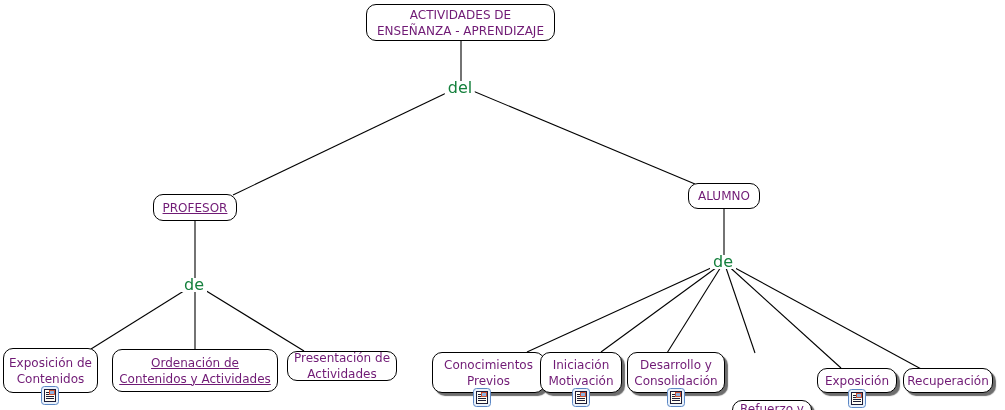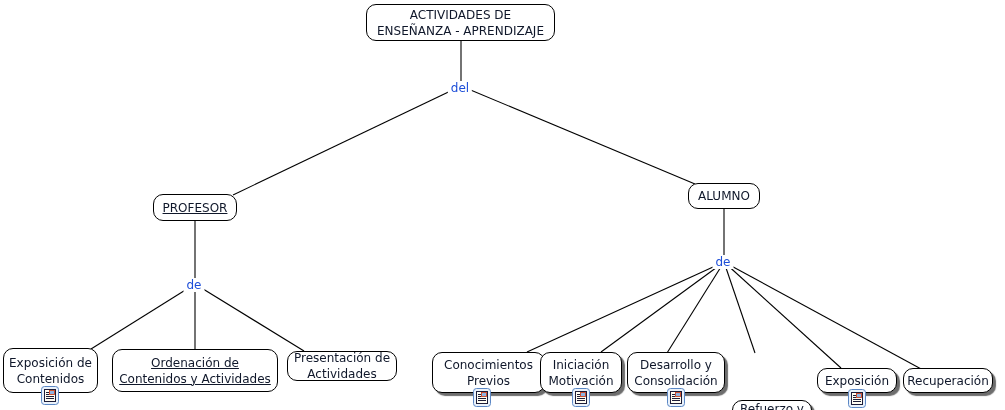--- a/index.html
+++ b/index.html
@@ -22,35 +22,35 @@
     box-sizing: border-box;
     background: #ffffff;
     border: 1.2px solid #000;
     border-radius: 10px;
     display: flex;
     align-items: center;
     justify-content: center;
     text-align: center;
     font-size: 12px;
     line-height: 16px;
-    color: #0f172a;
+    color: #701a75;
     white-space: pre-line;
     padding: 1px 4px;
   }
   .node.shadow {
     box-shadow: 3px 3px 1px rgba(60,60,60,0.75);
   }
   .link-label {
     position: absolute;
     transform: translate(-50%, -50%);
     background: #ffffff;
     padding: 0 3px;
-    font-size: 12px;
+    font-size: 16px;
     line-height: 14px;
-    color: #1d4ed8;
+    color: #15803d;
     white-space: nowrap;
   }
   .res-icon {
     position: absolute;
     width: 18px;
     height: 19px;
   }
 </style>
 </head>
 <body>

